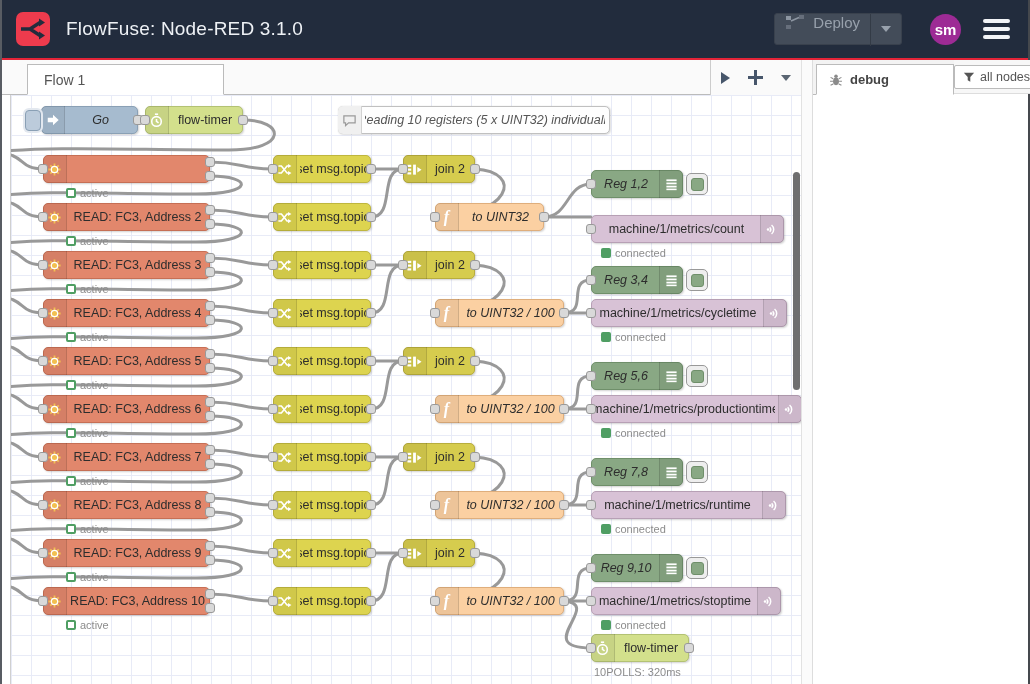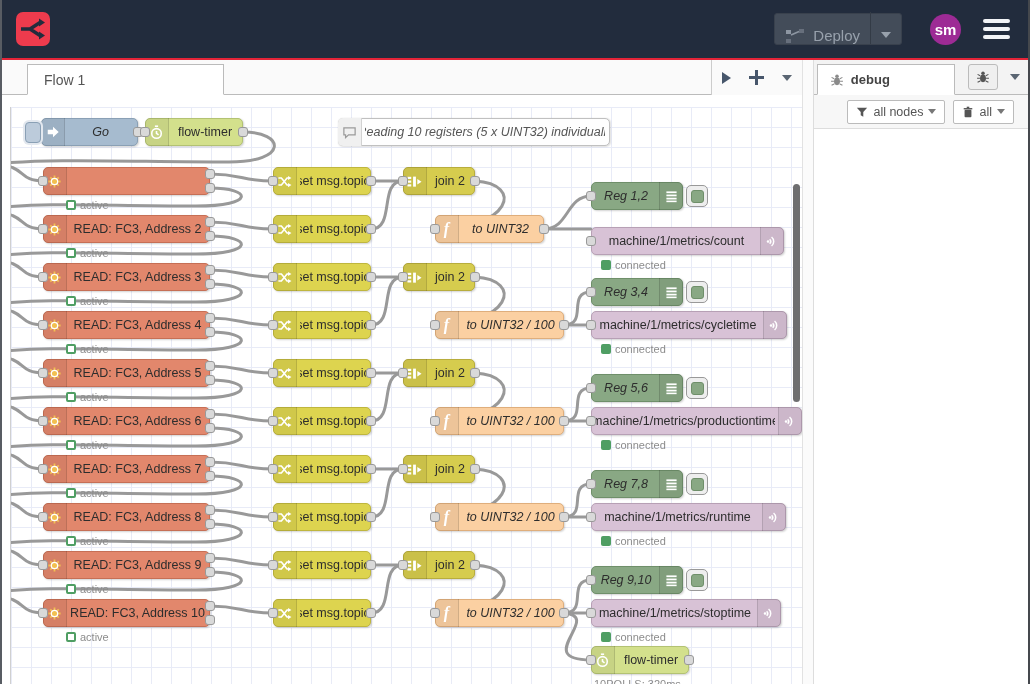--- a/index.html
+++ b/index.html
@@ -7,34 +7,34 @@
   body { font-family:"Liberation Sans", sans-serif; background:#fff; }
   .app { width:1030px; height:684px; display:flex; flex-direction:column;
          border-left:2px solid #585c63; border-right:2px solid #45484d; background:#fff; }
 
   
   .hdr { height:58px; background:#222c3d; display:flex; align-items:center; padding:0 18px 0 14px; flex:0 0 auto; }
   .logo { width:34px; height:34px; flex:0 0 auto; }
   .hdr-title { color:#eef1f5; font-size:19px; margin-left:16px; letter-spacing:0.2px; }
   .hdr-spacer { flex:1; }
   .deploy-btn { height:32px; background:#434c59; border:1px solid #39414d; border-radius:3px;
-                display:flex; align-items:flex-end; padding:12px 0 0 10px; color:#98a1ac; font-size:15px; }
+                display:flex; align-items:flex-start; padding:0 0 0 10px; color:#98a1ac; font-size:15px; }
   .deploy-btn .dlabel { margin:0 10px 0 8px; }
   .deploy-sep { width:1px; height:32px; background:#333b46; }
   .deploy-chev { padding:0 10px; display:flex; align-items:center; height:100%; }
   .chev-down { width:0; height:0; border-left:5px solid transparent; border-right:5px solid transparent; border-top:6px solid #98a1ac; }
   .avatar { width:31px; height:31px; border-radius:50%; background:#9d2b95; color:#fff; font-weight:bold;
             font-size:15px; display:flex; align-items:center; justify-content:center; margin-left:28px; }
   .burger { margin-left:22px; display:flex; flex-direction:column; gap:4px; cursor:pointer; }
   .burger span { display:block; width:27px; height:4px; background:#f2f4f7; border-radius:2px; }
   .red-line { height:2px; background:#e42438; flex:0 0 auto; }
 
   
   .main { flex:1; display:flex; min-height:0; }
-  .workspace { width:803px; display:flex; flex-direction:column; min-width:0;gap:12px; }
+  .workspace { width:803px; display:flex; flex-direction:column; min-width:0; }
 
   .tabbar { height:35px; background:#fafafa; border-bottom:1px solid #bbb; display:flex; align-items:flex-end; position:relative; flex:0 0 auto; }
   .tab { height:31px; width:197px; margin-left:25px; background:#fff; border:1px solid #bbb; border-bottom:1px solid #fff;
          margin-bottom:-1px; z-index:2; display:flex; align-items:center; padding-left:16px; font-size:14px; color:#555; }
   .ws-tools { position:absolute; right:0; top:0; height:35px; display:flex; align-items:center; border-left:1px solid #ccc; padding:0 10px; gap:18px; background:#fafafa; }
   .play-tri { width:0; height:0; border-top:6px solid transparent; border-bottom:6px solid transparent; border-left:9px solid #47566b; }
   .plus { position:relative; width:15px; height:15px; }
   .plus::before, .plus::after { content:""; position:absolute; background:#47566b; }
   .plus::before { left:6px; top:0; width:3px; height:15px; }
   .plus::after { left:0; top:6px; width:15px; height:3px; }
@@ -68,21 +68,21 @@
              border-radius:5px; display:flex; align-items:center; justify-content:center; }
   .dbg-btn i { display:block; width:13px; height:13px; background:#89a884; border:1px solid #6f8f6a; border-radius:3px; }
   .status { position:absolute; top:31px; display:flex; align-items:center; gap:4px; font-size:11px; color:#8c8c8c; white-space:nowrap; z-index:2; }
   .sq { width:10px; height:10px; border-radius:2px; flex:0 0 auto; }
   .sq.ring { border:2px solid #4f9e63; background:#fff; }
   .sq.dot { background:#4f9e63; }
   .ficon { color:#fff; font-family:"Liberation Serif", serif; font-style:italic; font-size:16px; font-weight:bold; }
 
   
   .vsep { width:12px; background:#fbfbfb; border-left:1px solid #e2e2e2; border-right:1px solid #ddd; flex:0 0 auto; }
-  .sidebar { width:215px; display:flex; flex-direction:column; background:#fff; }
+  .sidebar { width:215px; display:flex; background:#fff; }
   .sb-tabbar { height:35px; background:#f3f3f3; border-bottom:1px solid #bbb; display:flex; align-items:flex-end; position:relative; flex:0 0 auto; }
   .sb-tab { height:31px; width:138px; margin-left:3px; background:#fff; border:1px solid #bbb; border-bottom:1px solid #fff; margin-bottom:-1px;
             display:flex; align-items:center; gap:7px; padding-left:12px; font-size:13px; font-weight:bold; color:#444; z-index:2; }
   .sb-tab-tools { position:absolute; right:8px; top:4px; display:flex; align-items:center; gap:12px; }
   .bug-btn { width:30px; height:26px; background:#efefef; border:1px solid #bbb; border-radius:3px; display:flex; align-items:center; justify-content:center; }
   .sb-toolbar { height:34px; background:#f7f7f7; border-bottom:1px solid #ddd; display:flex; align-items:center; justify-content:flex-end; gap:8px; padding-right:14px; flex:0 0 auto; }
   .sb-btn { height:24px; background:#fff; border:1px solid #bbb; border-radius:2px; display:flex; align-items:center; gap:5px; padding:0 8px; font-size:12.5px; color:#555; }
   .chev-xs { width:0; height:0; border-left:4px solid transparent; border-right:4px solid transparent; border-top:5px solid #777; }
   .sb-content { flex:1; background:#fff; }
 </style>
@@ -93,20 +93,21 @@
 
   <div class="hdr">
     <svg class="logo" viewBox="0 0 34 34">
       <rect width="34" height="34" rx="7" fill="#ee3b4d"></rect>
       <g stroke="#222c3d" stroke-width="3.4" fill="none">
         <path d="M5 17 h9 M14 17 L24 10.5 M14 17 L24 23.5"></path>
       </g>
       <path d="M23 6.5 l6 4 -6 4 z" fill="#222c3d"></path>
       <path d="M23 19.5 l6 4 -6 4 z" fill="#222c3d"></path>
     </svg>
+    <div class="hdr-title">FlowFuse: Node-RED 3.1.0</div>
     <div class="hdr-spacer"></div>
     <div class="deploy-btn">
       <svg width="20" height="16" viewBox="0 0 20 16">
         <rect x="1" y="2" width="5" height="4" fill="#8d96a2"></rect>
         <rect x="14" y="1" width="5" height="4" fill="#6d7683" opacity="0.85"></rect>
         <rect x="1" y="11" width="5" height="4" fill="#6d7683" opacity="0.85"></rect>
         <path d="M6 7 L14 3.5" stroke="#8d96a2" stroke-width="1.6"></path>
       </svg>
       <span class="dlabel">Deploy</span>
       <span class="deploy-sep"></span>

